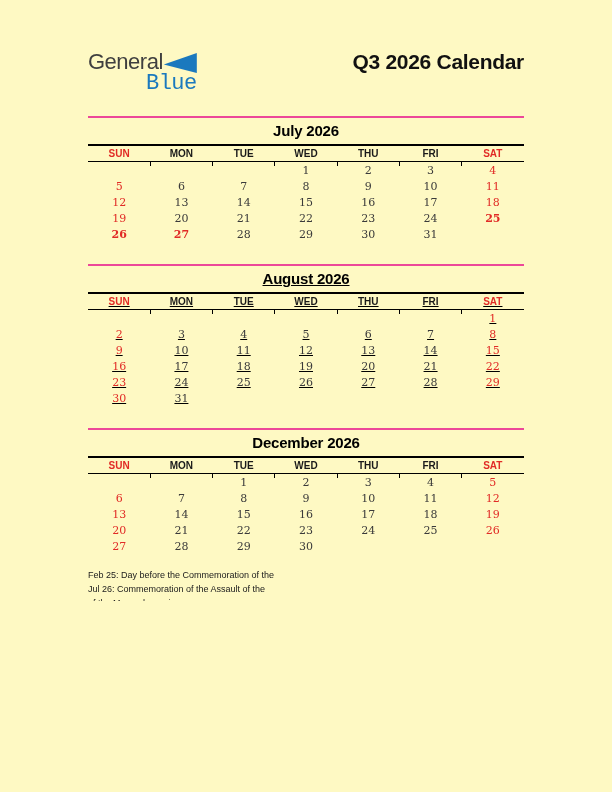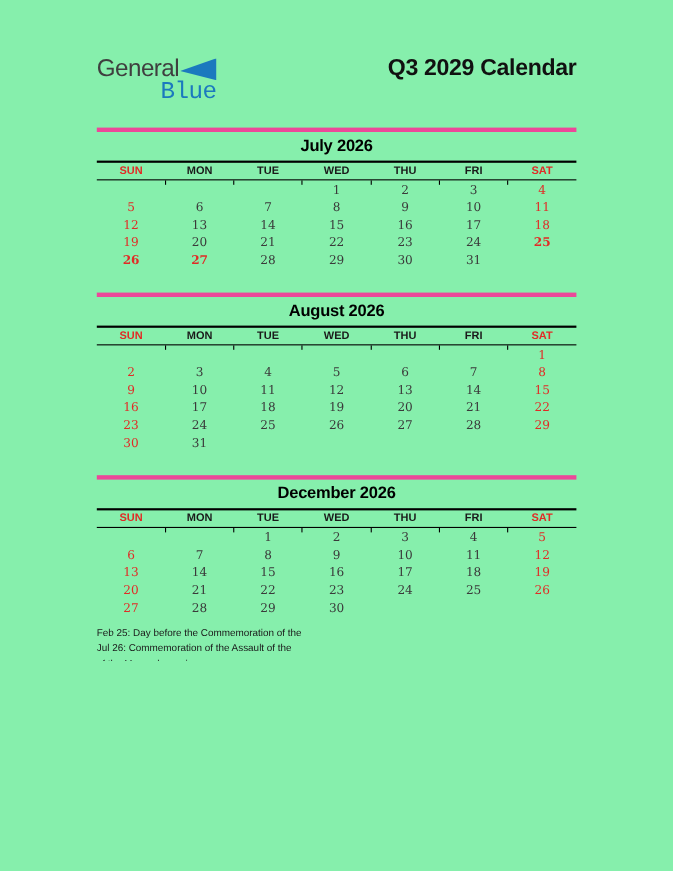--- a/index.html
+++ b/index.html
@@ -1,19 +1,19 @@
 <!DOCTYPE html>
 <html><head>
 <meta charset="utf-8">
 <style>
   html,body{margin:0;padding:0;background:#fff;}
   .page{
     position:relative;
     width:612px;height:792px;
-    background:#86efac;
+    background:#fef9c3;
     font-family:"Liberation Sans",sans-serif;
     overflow:hidden;
   }
   
   .header{
     position:absolute;left:88px;top:50px;width:436px;
     display:flex;justify-content:space-between;align-items:flex-start;
   }
   .logo{display:inline-block;}
   .logo-top{display:flex;align-items:flex-end;}
@@ -28,23 +28,23 @@
   .logo-blue{
     font-size:22px;color:var(--blue);text-align:right;
     line-height:20px;margin-top:0px;letter-spacing:-0.5px;font-family:Liberation Mono, monospace;
   }
   .titles{text-align:right;}
   .main-title{font-size:21px;font-weight:bold;color:#111;line-height:24px;letter-spacing:-0.3px;}
   .subtitle{font-size:16px;color:#111;line-height:19px;margin-top:2px;}
   
   .months{position:absolute;left:88px;top:116px;width:436px;}
   .month{margin-bottom:21px;}
-  .month:nth-child(2){}
+  .month:nth-child(2){text-decoration:underline;}
   .month-title{
-    border-top:4px solid #ec4899;
+    border-top:2px solid #ec4899;
     text-align:center;font-weight:bold;font-size:15px;color:#000;
     padding:4px 0 5px;letter-spacing:-0.2px;
   }
   .dow-row{
     display:grid;grid-template-columns:repeat(7,1fr);
     border-top:2.5px solid #000;border-bottom:1.5px solid #000;
     height:15px;align-items:center;
   }
   .dow{text-align:center;font-weight:bold;font-size:10px;color:#1a1a1a;}
   .dow.weekend{color:var(--red);}
@@ -72,21 +72,21 @@
 
   <div class="header">
     <div class="logo">
       <div class="logo-top">
         <span class="logo-general">General</span>
         <span class="logo-triangle"></span>
       </div>
       <div class="logo-blue">Blue</div>
     </div>
     <div class="titles">
-      <div class="main-title">Q3 2029 Calendar</div>
+      <div class="main-title">Q3 2026 Calendar</div>
     </div>
   </div>
 
   <div class="months">
       <div class="month">
         <div class="month-title">July 2026</div>
         <div class="dow-row">
           <div class="dow weekend">SUN</div>
           <div class="dow">MON</div>
           <div class="dow">TUE</div>

